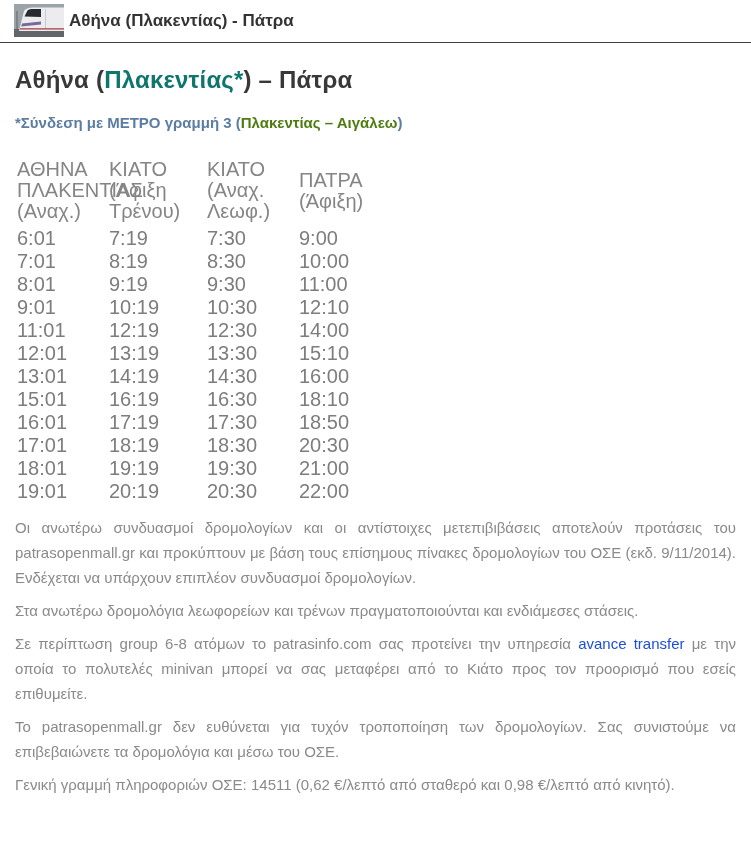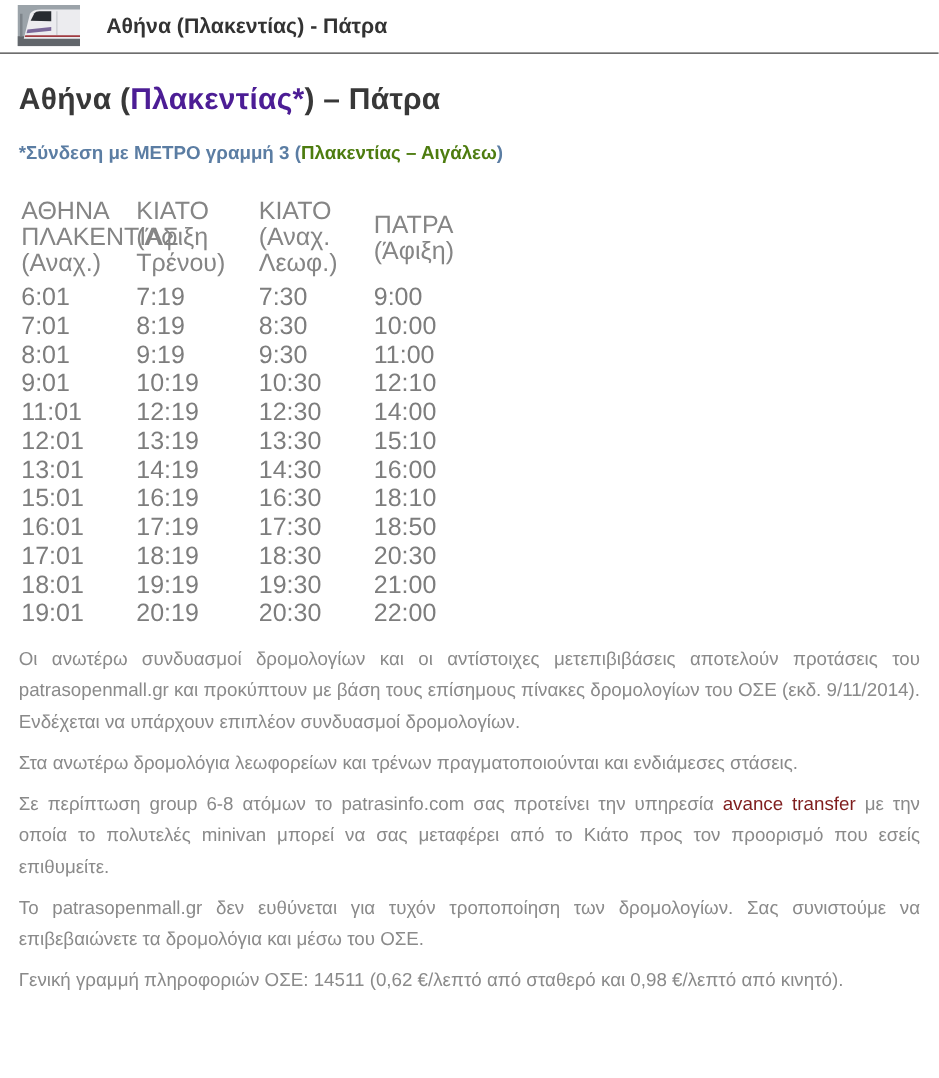--- a/index.html
+++ b/index.html
@@ -5,35 +5,35 @@
   * { box-sizing: border-box; }
   html, body { margin: 0; padding: 0; }
   body {
     width: 751px; height: 862px; overflow: hidden;
     background: #ffffff;
     font-family: "Liberation Sans", "DejaVu Sans", sans-serif;
   }
 
   
   .topbar {
-    display: flex; align-items: center; gap: 21px;
+    display: flex; align-items: center; gap: 5px;
     padding: 4px 15px 5px 14px;
     border-bottom: 1px solid #3f3f3f;
   }
   .thumb { width: 50px; height: 33px; flex: none; display: block; }
   .topbar-title { font-size: 17px; font-weight: bold; color: #333333; }
 
   .content { padding: 0 15px; }
 
   .page-heading {
     margin: 23px 0 0 0;
     font-size: 24px; font-weight: bold; color: #383838;
     line-height: 28px; letter-spacing: 0.2px;
   }
-  .page-heading .hl { color: #4c1d95; }
+  .page-heading .hl { color: #0f766e; }
 
   .subheading {
     margin: 20px 0 0 0;
     font-size: 15px; font-weight: bold;
     color: #5b7da3; line-height: 18px;
   }
   .subheading .inner { color: #4d7c0f; }
 
   
   table.timetable {
@@ -56,21 +56,21 @@
     white-space: nowrap;
   }
 
   
   .paragraphs {
     margin-top: 12px;
     color: #8a8a8a; font-size: 15px; line-height: 25px;
     text-align: justify;
   }
   .paragraphs p { margin: 0 0 8px 0; }
-  a.inline-link { color: #7f1d1d; text-decoration: none; cursor: pointer; }
+  a.inline-link { color: #1d4ed8; text-decoration: none; cursor: pointer; }
 </style>
 </head>
 <body>
 
 <div class="topbar">
   <svg class="thumb" viewBox="0 0 50 33" aria-hidden="true">
     <rect width="50" height="33" fill="#9ba3a9"></rect>
     <rect y="25" width="50" height="8" fill="#62666b"></rect>
     <rect x="40" y="4" width="2" height="21" fill="#7d848a"></rect>
     <rect x="2" y="7" width="2" height="18" fill="#7d848a"></rect>

